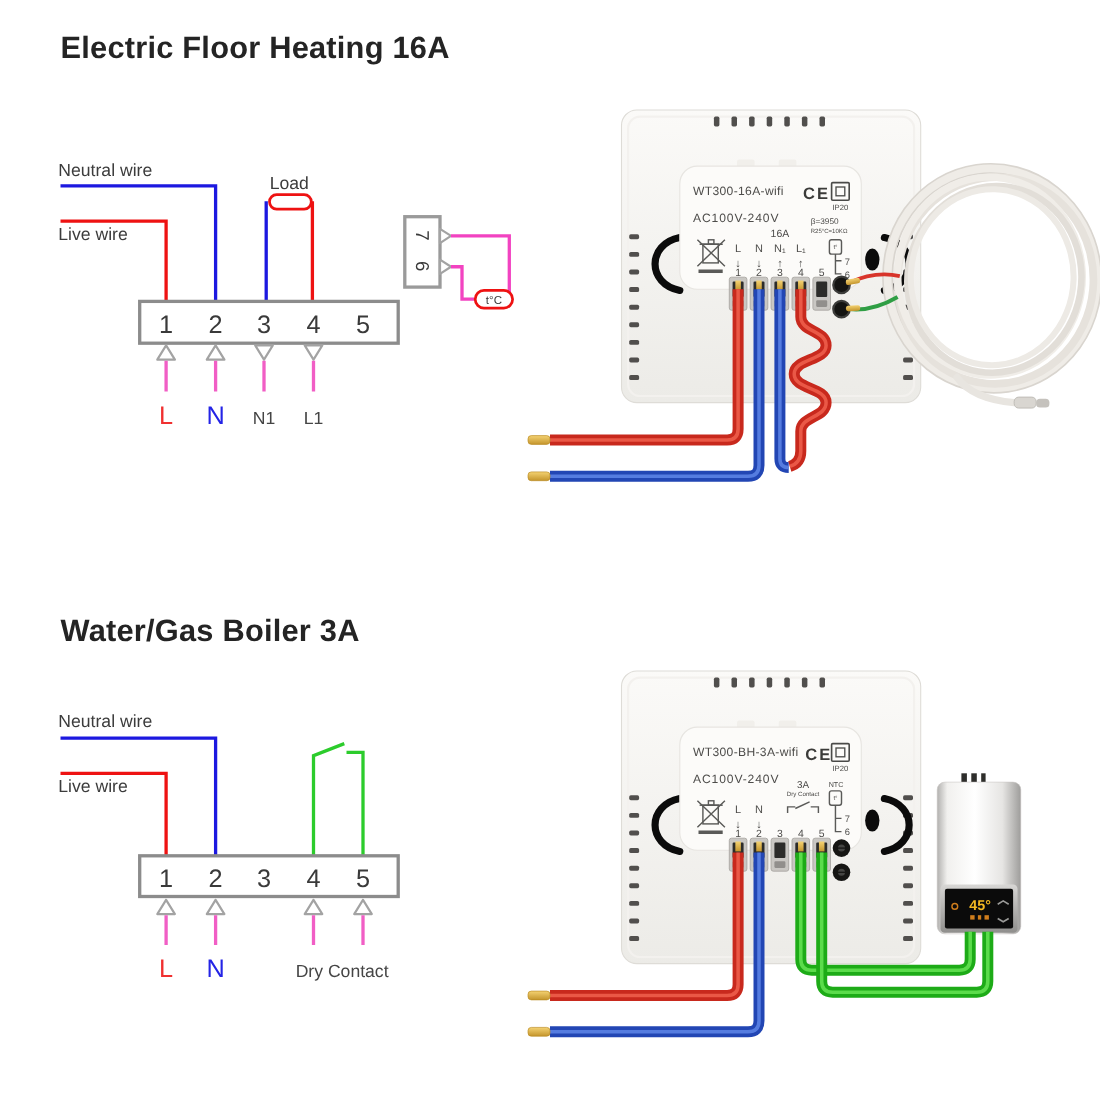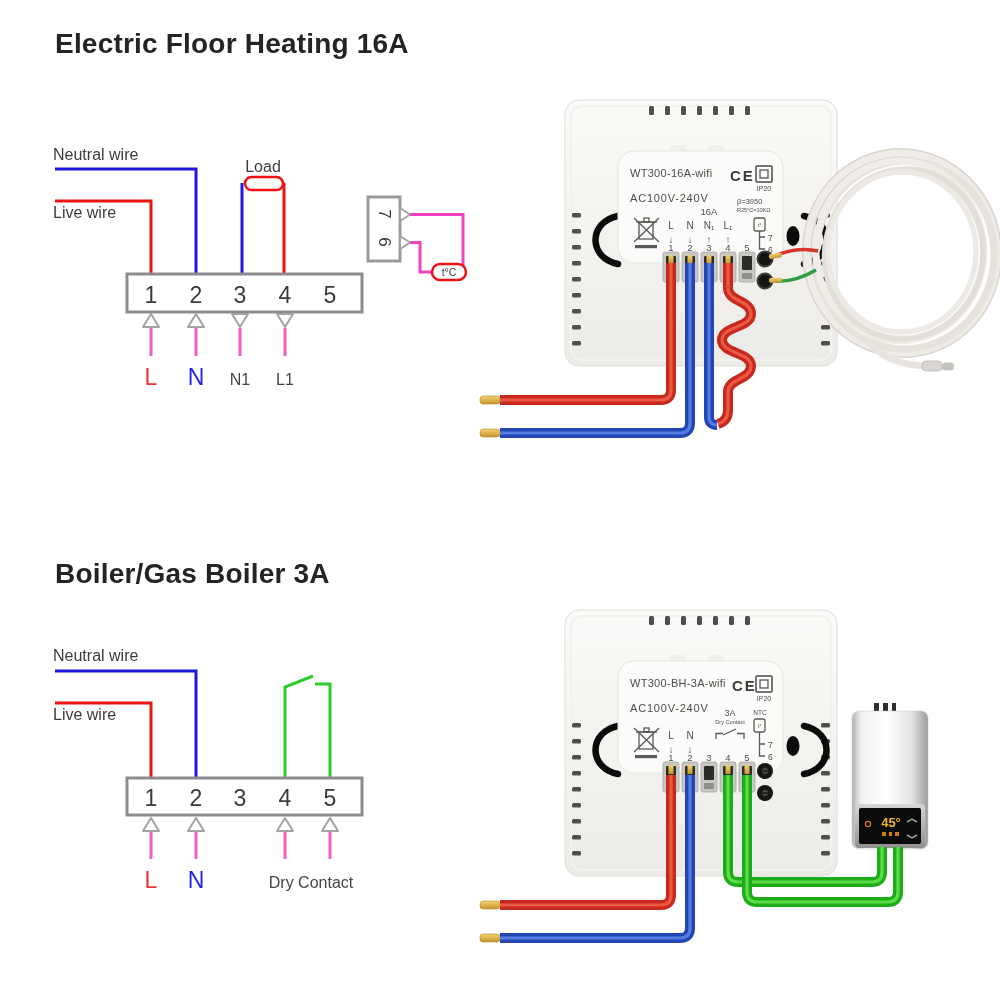--- a/index.html
+++ b/index.html
@@ -257,21 +257,21 @@
   <g>
     <circle cx="305" cy="174" r="7.5" fill="#141412" stroke="#3c3c3a" stroke-width="2"></circle>
     <circle cx="305" cy="196" r="7.5" fill="#141412" stroke="#3c3c3a" stroke-width="2"></circle>
     <path d="M312,172 C325,166 340,162 358,166" stroke="#d8342a" stroke-width="3.5" fill="none"></path>
     <path d="M312,196 C330,198 344,192 356,185" stroke="#2f9e44" stroke-width="3.5" fill="none"></path>
     <rect x="309" y="169.5" width="13" height="5" rx="2" fill="url(#goldg)" transform="rotate(-10 309 172)"></rect>
     <rect x="309" y="193" width="13" height="5" rx="2" fill="url(#goldg)" transform="rotate(-3 309 195)"></rect>
   </g>
 </svg>
 
-<div class="abs sec-title" style="left:55px;top:558px;">Boiler/Gas Boiler 3A</div>
+<div class="abs sec-title" style="left:55px;top:558px;">Water/Gas Boiler 3A</div>
 
 <svg class="abs" style="left:35px;top:640px;" width="470" height="265" viewBox="0 0 470 265">
   <text x="18" y="21" class="lbl">Neutral wire</text>
   <path class="sl s-blue" d="M20,31 H161 V138"></path>
   <text x="18" y="80" class="lbl">Live wire</text>
   <path class="sl s-red" d="M20,63 H116 V138"></path>
 
   <g>
     <path class="sl s-green" d="M250,138 V47 L278,36"></path>
     <path class="sl s-green" d="M295,138 V44 H280"></path>

